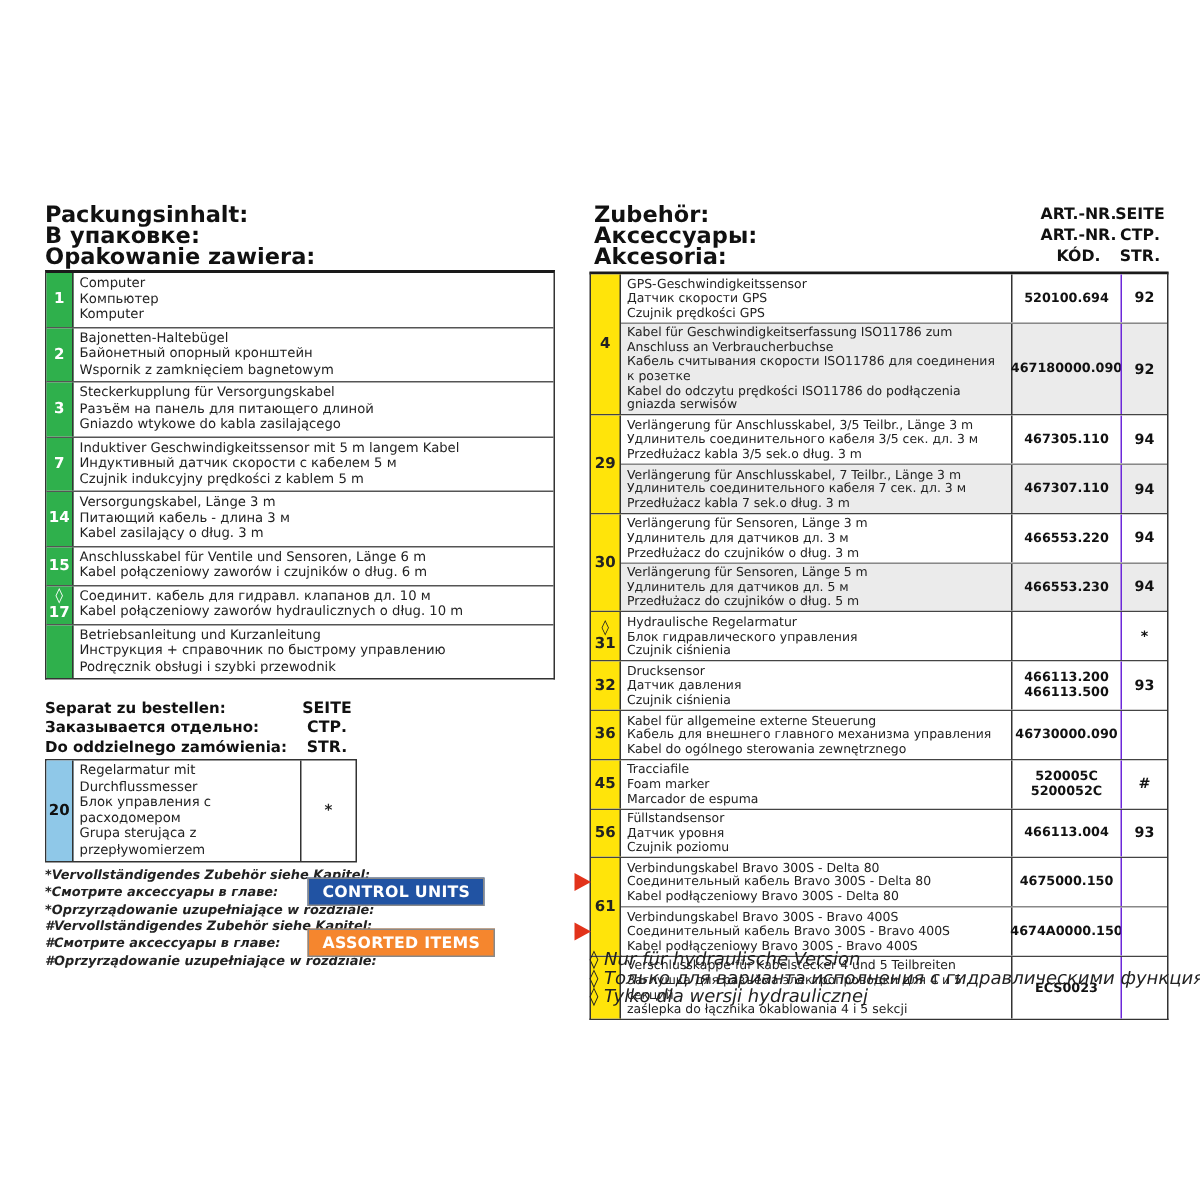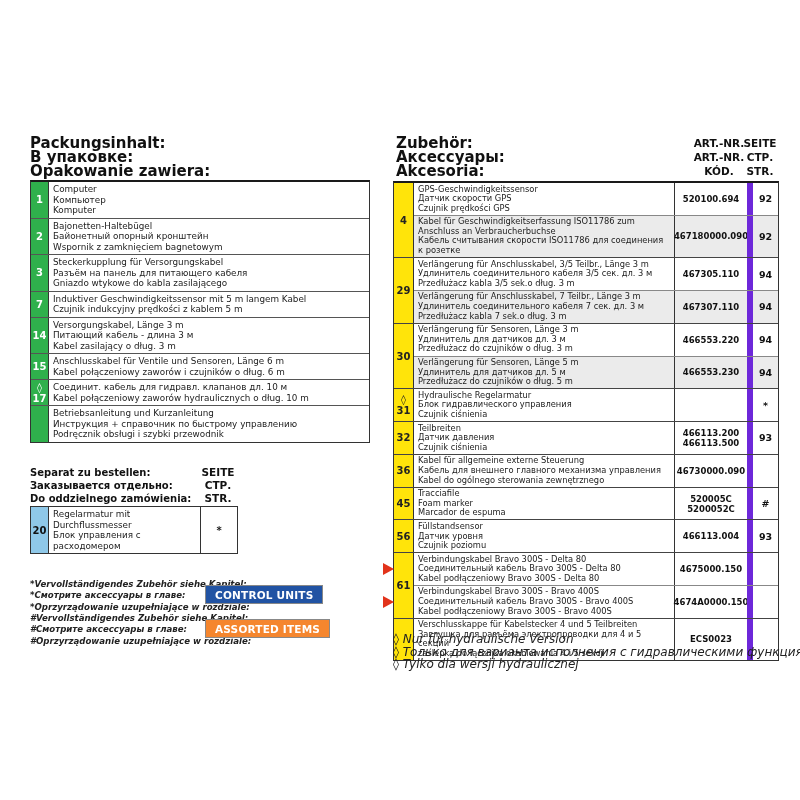--- a/index.html
+++ b/index.html
@@ -47,21 +47,21 @@
   .rgroup:first-child{border-top:none;}
   .rnum{width:19px;min-width:19px;background:var(--yellow);border-right:1px solid #333;display:flex;flex-direction:column;
         align-items:center;justify-content:center;font-weight:bold;font-size:10px;line-height:11px;color:#222;}
   .rentries{flex:1;display:flex;flex-direction:column;}
   .rentry{display:flex;border-top:1px solid #888;position:relative;background:#fff;}
   .rentry:first-child{border-top:none;}
   .rentry.shaded{background:#ebebeb;}
   .rdesc{width:252px;min-width:252px;padding:1.5px 4px;font-size:8.3px;line-height:9.6px;color:#222;}
   .rart{width:72px;min-width:72px;border-left:1px solid #333;display:flex;flex-direction:column;align-items:center;justify-content:center;
         font-weight:bold;font-size:8.5px;line-height:10px;color:#111;}
-  .rpage{flex:1;border-left:6px solid #6d28d9;display:flex;align-items:center;justify-content:center;
+  .rpage{flex:1;border-left:1px solid #6d28d9;display:flex;align-items:center;justify-content:center;
          font-weight:bold;font-size:9.5px;color:#111;}
   .arrow{position:absolute;left:-31px;top:50%;margin-top:-6px;width:0;height:0;
          border-left:11px solid var(--red);border-top:6px solid transparent;border-bottom:6px solid transparent;}
   
   #right-footnotes{position:absolute;left:393px;top:633px;}
   .rfnote-line{font-style:italic;font-size:12px;line-height:12.5px;color:#222;white-space:nowrap;}
 </style>
 </head>
 <body style="--green: #2fb04c; --yellow: #ffe40a; --blue: #8fc8e8; --btnblue: #2153a3; --btnorange: #f5862e; --red: #e2331b;">
 
@@ -91,30 +91,31 @@
         <div class="ln">Байонетный опорный кронштейн</div>
         <div class="ln">Wspornik z zamknięciem bagnetowym</div>
       </div>
     </div>
     <div class="lrow">
       <div class="lnum">
         <div class="numln">3</div>
       </div>
       <div class="ldesc">
         <div class="ln">Steckerkupplung für Versorgungskabel</div>
-        <div class="ln">Разъём на панель для питающего кабеля</div>
+        <div class="ln">Разъём на панель для питающего длиной</div>
         <div class="ln">Gniazdo wtykowe do kabla zasilającego</div>
       </div>
     </div>
     <div class="lrow">
       <div class="lnum">
         <div class="numln">7</div>
       </div>
       <div class="ldesc">
         <div class="ln">Induktiver Geschwindigkeitssensor mit 5 m langem Kabel</div>
+        <div class="ln">Индуктивный датчик скорости с кабелем 5 м</div>
         <div class="ln">Czujnik indukcyjny prędkości z kablem 5 m</div>
       </div>
     </div>
     <div class="lrow">
       <div class="lnum">
         <div class="numln">14</div>
       </div>
       <div class="ldesc">
         <div class="ln">Versorgungskabel, Länge 3 m</div>
         <div class="ln">Питающий кабель - длина 3 м</div>
@@ -164,20 +165,21 @@
 </div>
 
 <div id="sep-table">
     <div class="lrow">
       <div class="lnum">
         <div class="numln">20</div>
       </div>
       <div class="ldesc">
         <div class="ln">Regelarmatur mit Durchflussmesser</div>
         <div class="ln">Блок управления с расходомером</div>
+        <div class="ln">Grupa sterująca z przepływomierzem</div>
       </div>
       <div class="lpage">*</div>
     </div>
   </div>
 
 <div class="fnote" id="fnote1">
     <div class="fnote-line">*Vervollständigendes Zubehör siehe Kapitel:</div>
     <div class="fnote-line">*Смотрите аксессуары в главе:</div>
     <div class="fnote-line">*Oprzyrządowanie uzupełniające w rozdziale:</div>
   </div>
@@ -221,20 +223,21 @@
           </div>
           <div class="rart">
             <div class="artln">520100.694</div>
           </div>
           <div class="rpage">92</div>
         </div>
         <div class="rentry shaded">
           <div class="rdesc">
             <div class="ln">Kabel für Geschwindigkeitserfassung ISO11786 zum Anschluss an Verbraucherbuchse</div>
             <div class="ln">Кабель считывания скорости ISO11786 для соединения к розетке</div>
+            <div class="ln">Kabel do odczytu prędkości ISO11786 do podłączenia gniazda serwisów</div>
           </div>
           <div class="rart">
             <div class="artln">467180000.090</div>
           </div>
           <div class="rpage">92</div>
         </div>
       </div>
     </div>
     <div class="rgroup">
       <div class="rnum">
@@ -311,21 +314,21 @@
         </div>
       </div>
     </div>
     <div class="rgroup">
       <div class="rnum">
         <div class="numln">32</div>
       </div>
       <div class="rentries">
         <div class="rentry">
           <div class="rdesc">
-            <div class="ln">Teilbreiten</div>
+            <div class="ln">Drucksensor</div>
             <div class="ln">Датчик давления</div>
             <div class="ln">Czujnik ciśnienia</div>
           </div>
           <div class="rart">
             <div class="artln">466113.200</div>
             <div class="artln">466113.500</div>
           </div>
           <div class="rpage">93</div>
         </div>
       </div>

